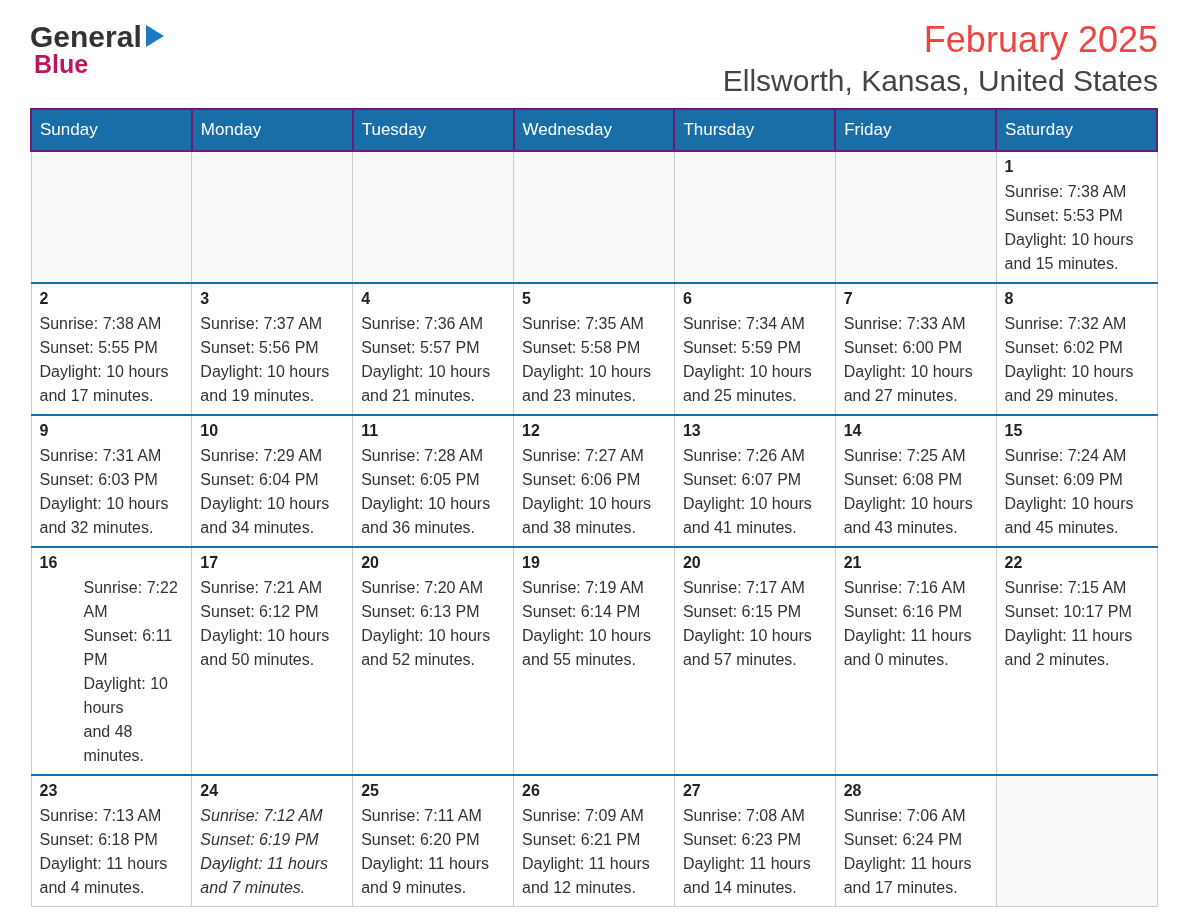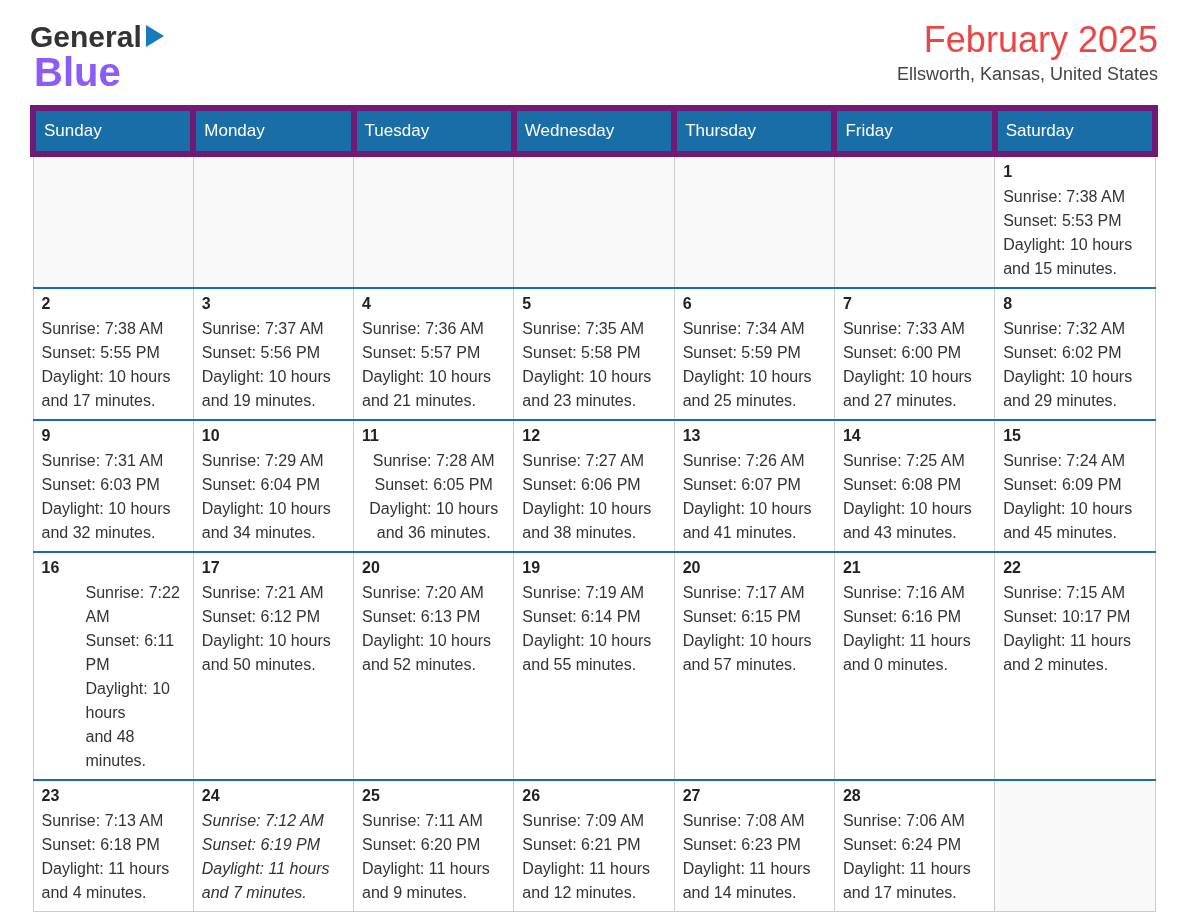--- a/index.html
+++ b/index.html
@@ -24,38 +24,38 @@
     .title-section {
       text-align: right;
     }
     .page-title {
       font-size: 36px;
       font-weight: normal;
       color: #ef4444;
       line-height: 1.1;
     }
     .subtitle {
-      font-size: 18px;
+      font-size: 30px;
       color: #444;
       margin-top: 4px;
       text-align: center;
     }
     .calendar {
       width: 100%;
       border-collapse: collapse;
       margin-top: 10px;
     }
     .calendar th {
       background-color: #1a6ea8;
       color: #fff;
       font-size: 17px;
       font-weight: normal;
       padding: 10px 8px;
       text-align: left;
-      border: 6px solid #701a75;
+      border: 2px solid #701a75;
     }
     .calendar td {
       vertical-align: top;
       border: 1px solid #ccc;
       border-top: 2px solid #1a6ea8;
       padding: 6px 8px;
       width: calc(100%/7);
       min-height: 110px;
       font-size: 13px;
       color: #333;
@@ -85,21 +85,21 @@
 <div class="header">
   <div class="logo">
     <div class="logo-wrapper">
       <span style="font-size:30px;font-weight:bold;color:#333;text-align:right;">General</span>
       <span style="display:inline-block;margin-left:2px;margin-bottom:-2px;">
         <svg width="20" height="22" viewBox="0 0 20 22">
           <polygon points="2,22 20,11 2,0" fill="#1a7abf"></polygon>
         </svg>
       </span>
     </div>
-    <span style="font-size:40px;font-weight:bold;color:#8b5cf6;margin-left:4px;margin-top:-4px;">Blue</span>
+    <span style="font-size:25px;font-weight:bold;color:#be185d;margin-left:4px;margin-top:-4px;">Blue</span>
   </div>
   <div class="title-section">
     <div class="page-title">February 2025</div>
     <div class="subtitle">Ellsworth, Kansas, United States</div>
   </div>
 </div>
 
 <table class="calendar">
   <thead>
     <tr>
@@ -189,21 +189,21 @@
         </td>
         <td>
           <div class="day-number">10</div>
           <div class="day-info" style="white-space: pre-line;">Sunrise: 7:29 AM
 Sunset: 6:04 PM
 Daylight: 10 hours
 and 34 minutes.</div>
         </td>
         <td>
           <div class="day-number">11</div>
-          <div class="day-info" style="white-space: pre-line; text-align: center;">Sunrise: 7:28 AM
+          <div class="day-info" style="white-space: pre-line;">Sunrise: 7:28 AM
 Sunset: 6:05 PM
 Daylight: 10 hours
 and 36 minutes.</div>
         </td>
         <td>
           <div class="day-number">12</div>
           <div class="day-info" style="white-space: pre-line;">Sunrise: 7:27 AM
 Sunset: 6:06 PM
 Daylight: 10 hours
 and 38 minutes.</div>

